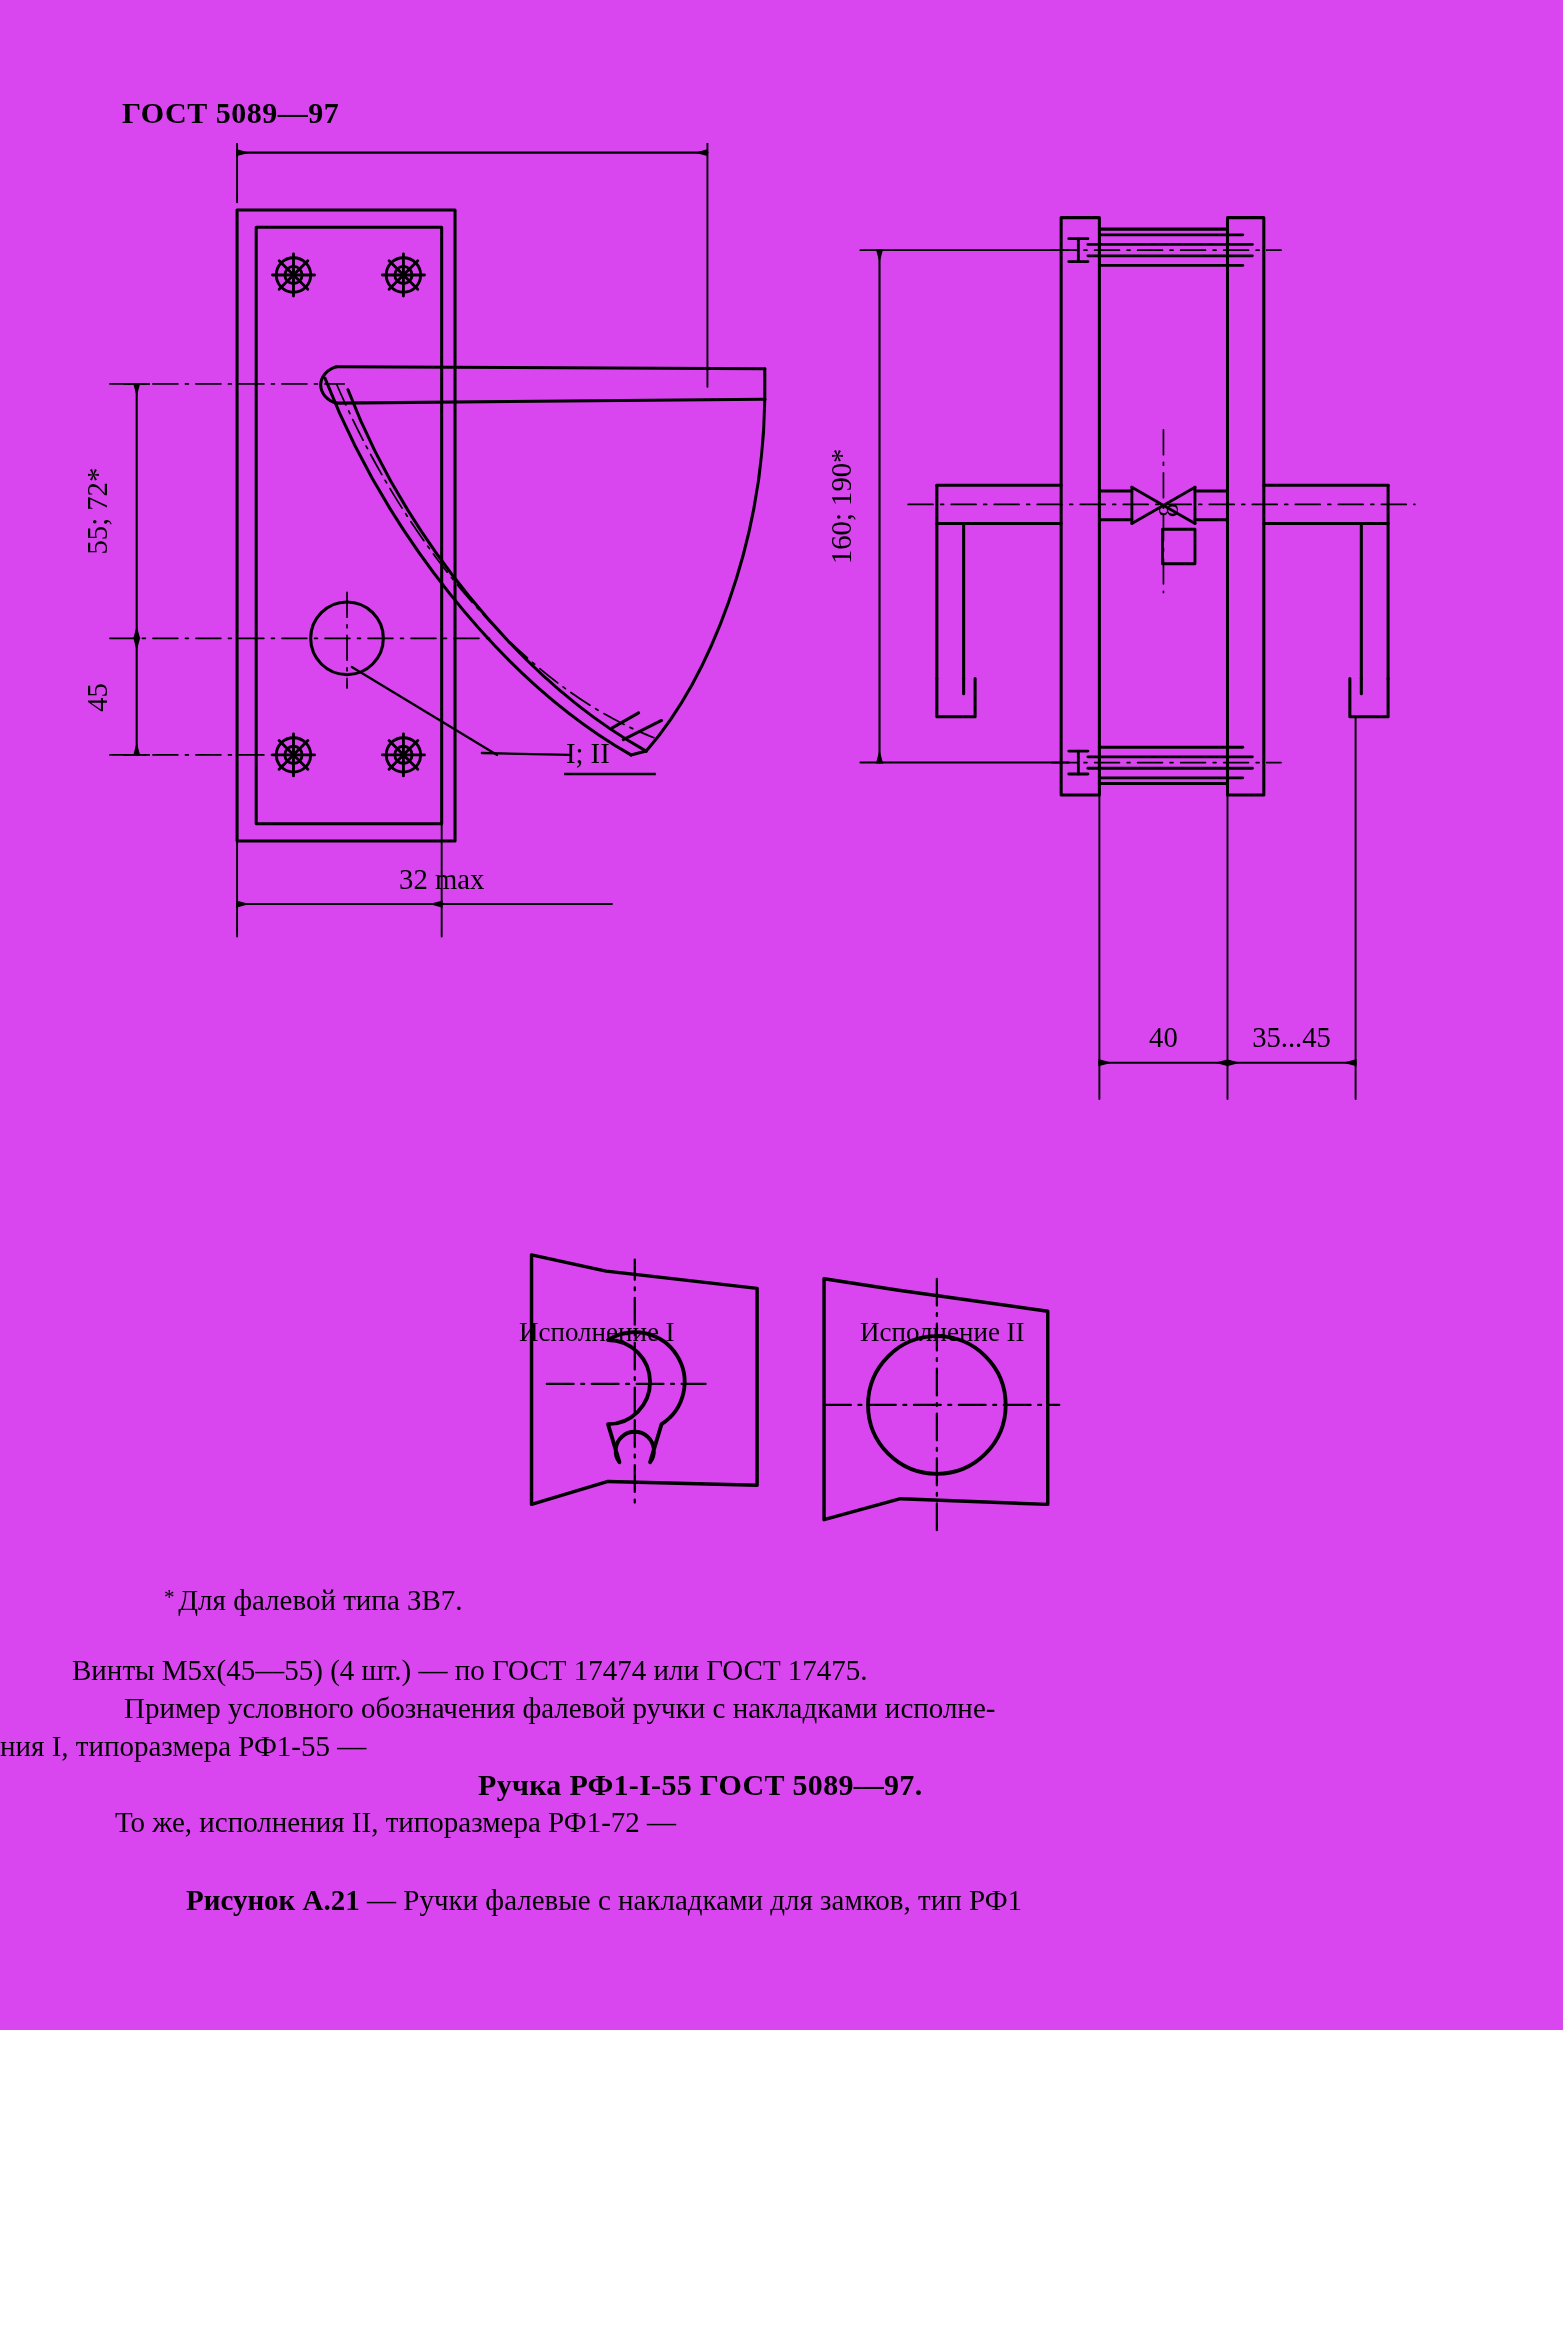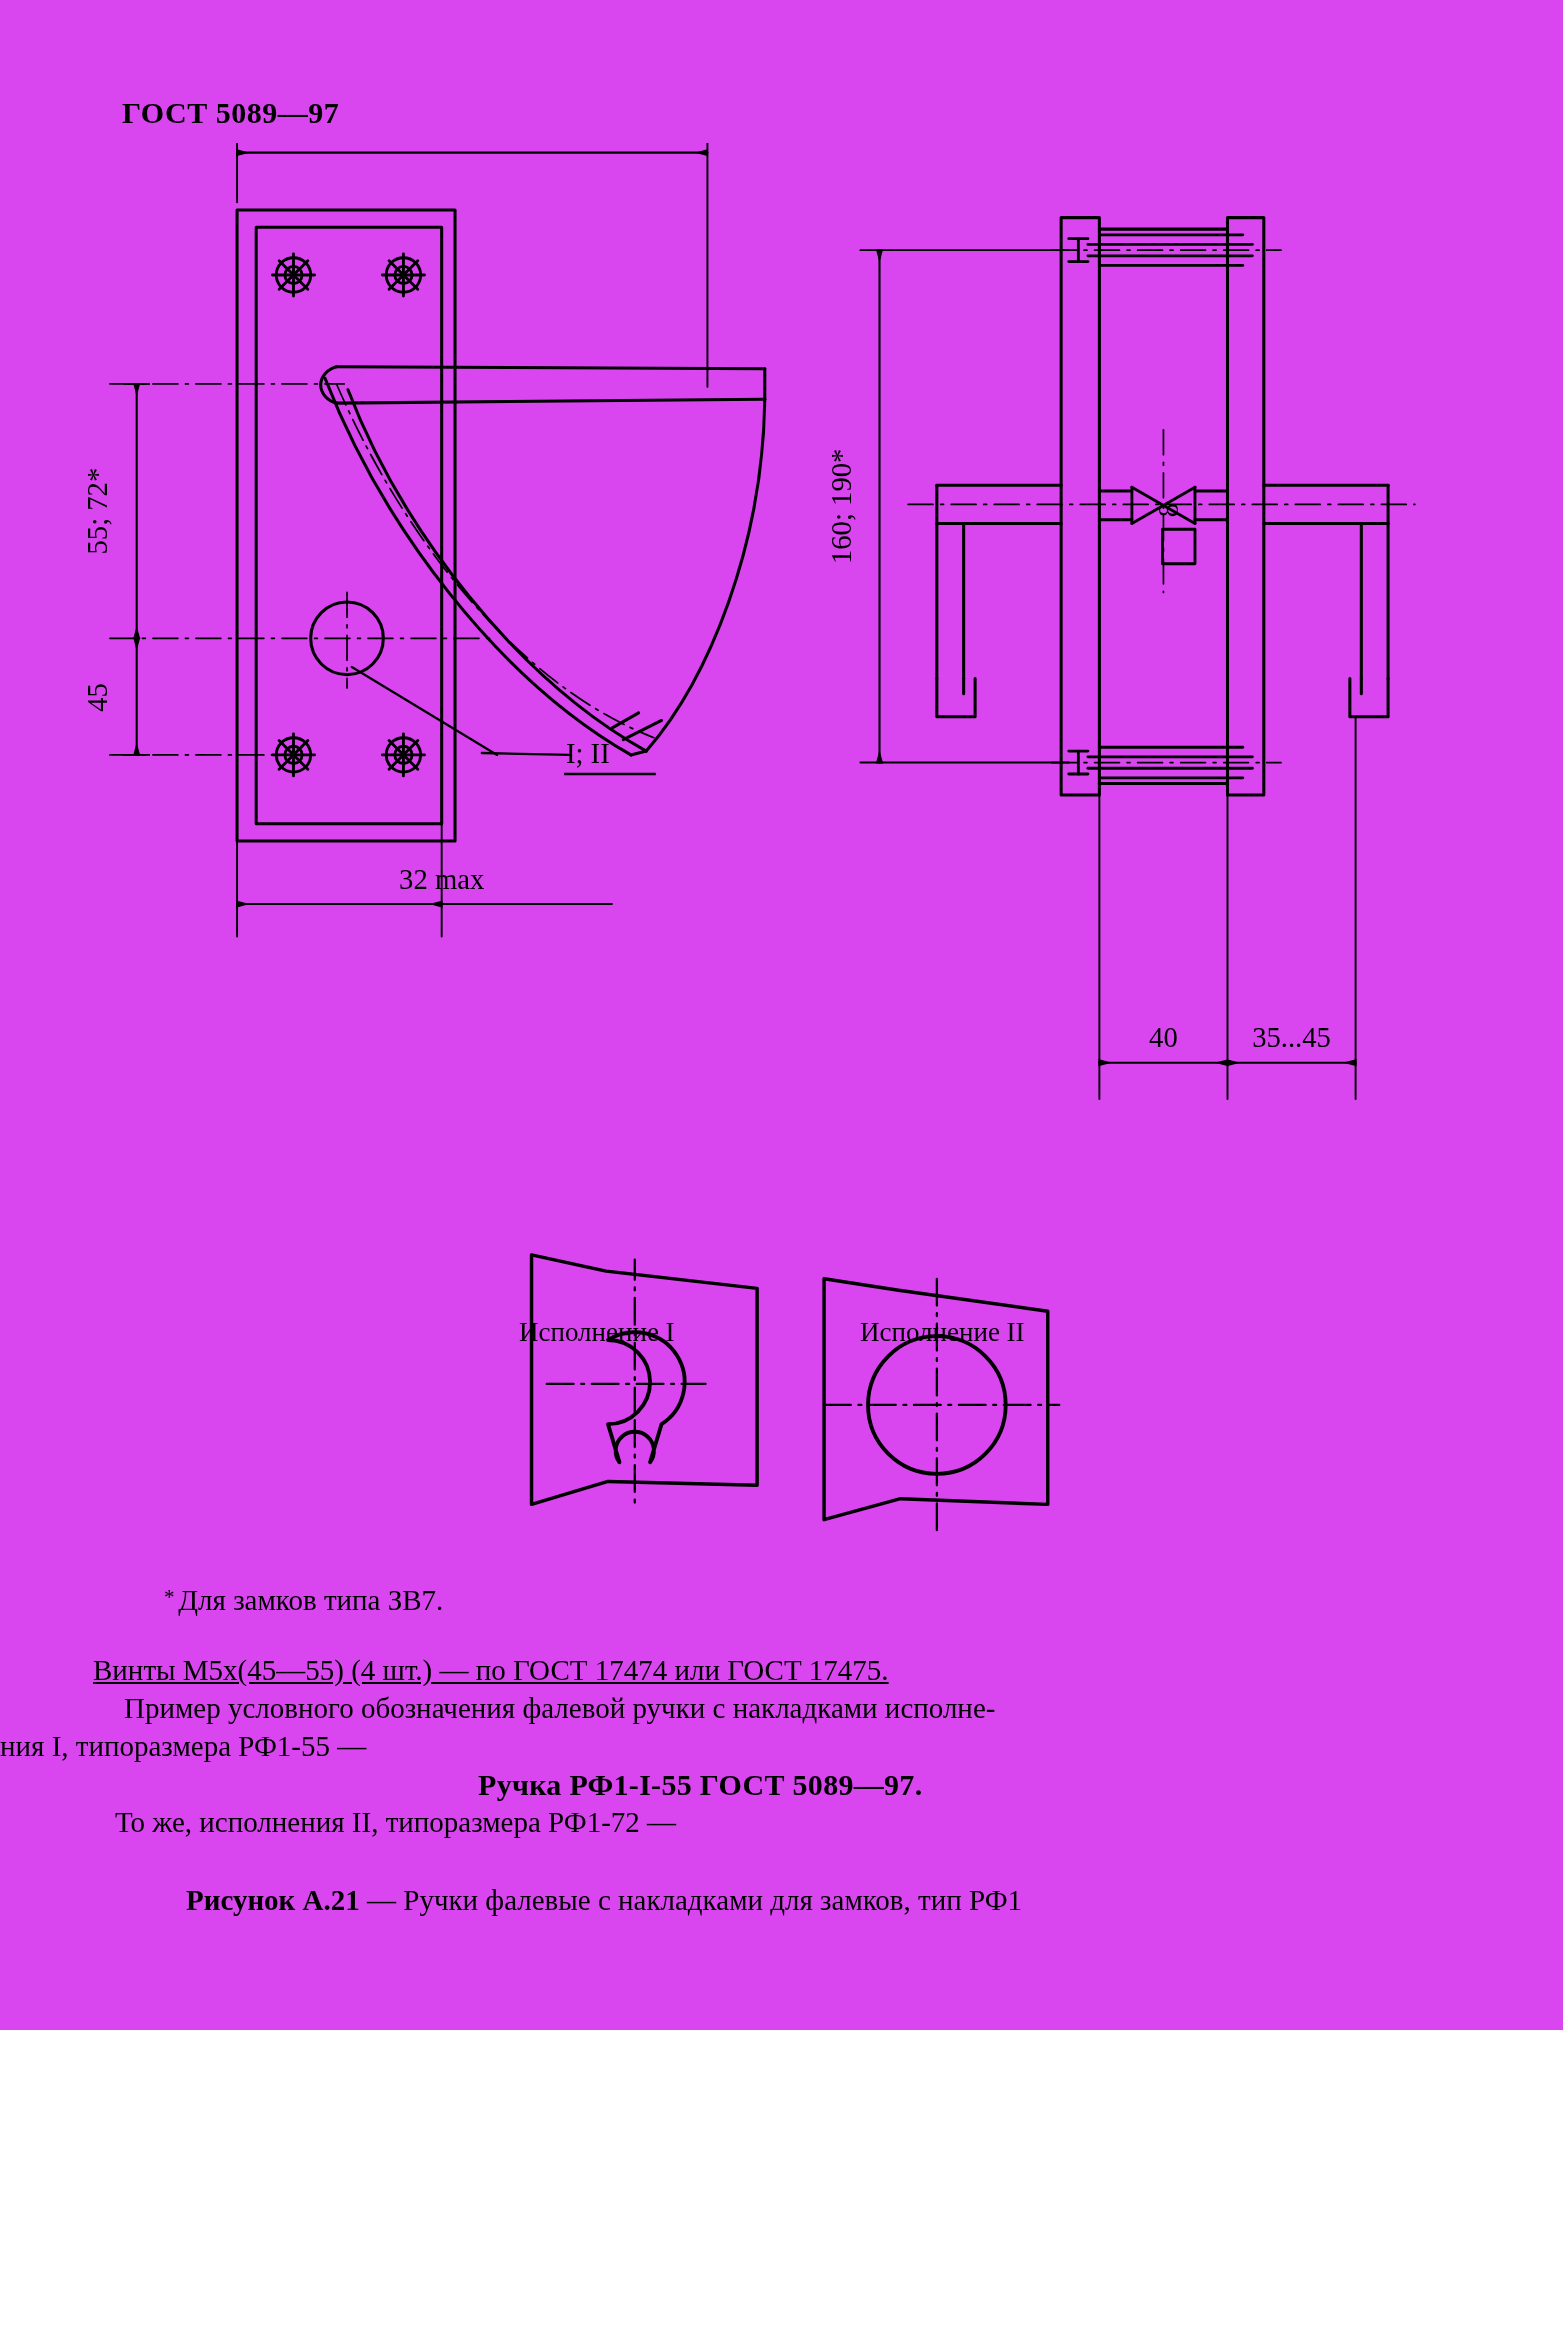--- a/index.html
+++ b/index.html
@@ -66,23 +66,22 @@
   .footnote-line {
     padding-left: 164px;
     margin-bottom: 32.5px;
   }
   .footnote-star {
     font-size: 21px;
     vertical-align: 5.7px;
     margin-right: 3.8px;
   }
   .para-screws {
-    padding-left: 93px;
+    padding-left: 72px;
     margin-bottom: 0;
-    text-decoration: underline;
   }
   .para-example {
     padding-left: 177px;
     text-indent: -53px;
     margin-bottom: 0;
   }
   .para-example .cont { display: block; text-indent: -177px; }
   .designation {
     font-weight: bold;
     padding-left: 478px;
@@ -404,21 +403,21 @@
         <line x1="590" y1="660" x2="686" y2="660"></line>
       </g>
     </svg>
 
     <div class="variant-caption" id="variant-caption-1">Исполнение I</div>
     <div class="variant-caption" id="variant-caption-2">Исполнение II</div>
   </div>
 
   <div id="body-text">
 
-    <p class="para footnote-line"><span class="footnote-star">*</span><span>Для замков типа ЗВ7.</span></p>
+    <p class="para footnote-line"><span class="footnote-star">*</span><span>Для фалевой типа ЗВ7.</span></p>
 
     <p class="para para-screws">Винты М5х(45—55) (4 шт.) — по ГОСТ 17474 или ГОСТ 17475.</p>
 
     <p class="para para-example"><span>Пример условного обозначения фалевой ручки с накладками исполне-</span><span class="cont">ния I, типоразмера РФ1-55 —</span></p>
 
     <p class="para designation">Ручка РФ1-I-55 ГОСТ 5089—97.</p>
 
     <p class="para para-same">То же, исполнения II, типоразмера РФ1-72 —</p>
 
 

